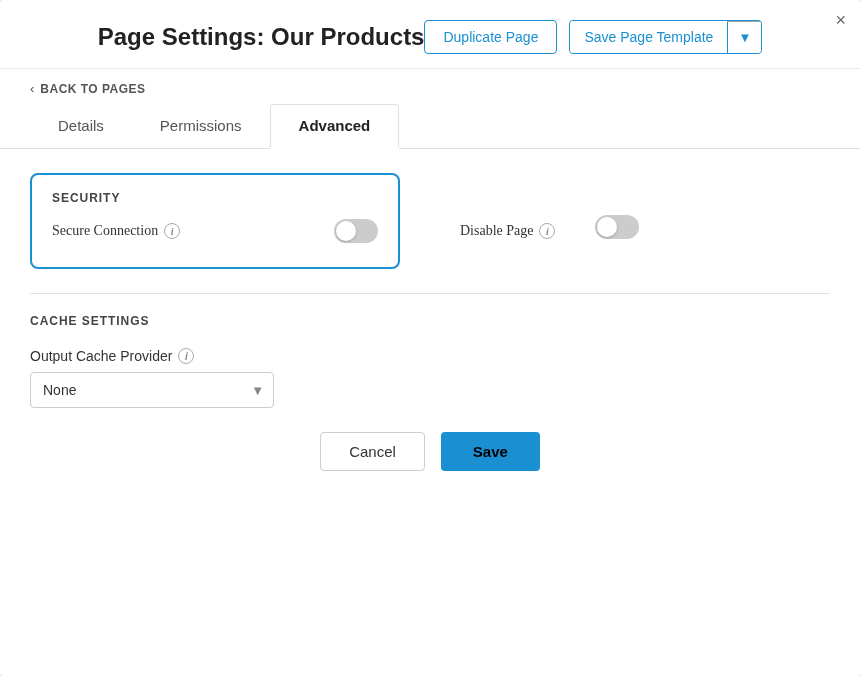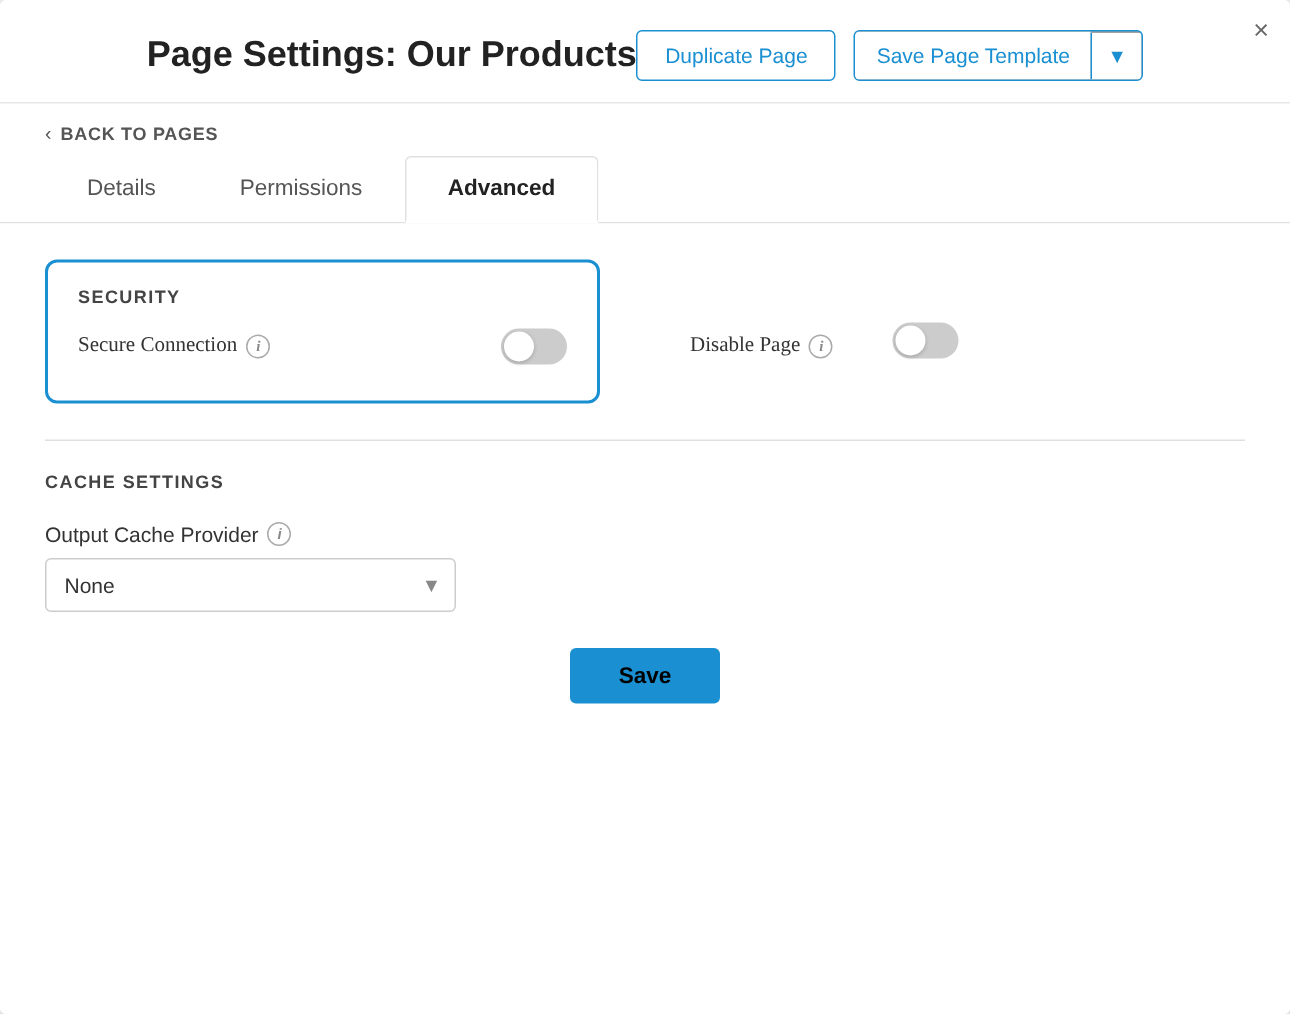--- a/index.html
+++ b/index.html
@@ -253,21 +253,21 @@
     .field-label {
       font-size: 14px;
       color: #333;
       margin-bottom: 8px;
       display: flex;
       align-items: center;
       gap: 6px;
     }
     .select-wrapper {
       position: relative;
-      width: 274px;
+      width: 244px;
     }
     .select-control {
       width: 100%;
       padding: 9px 36px 9px 12px;
       border: 1.5px solid #ccc;
       border-radius: 4px;
       font-size: 14px;
       color: #333;
       background: #fff;
       appearance: none;
@@ -380,18 +380,19 @@
           <select class="select-control">
             <option>None</option>
             <option>Default</option>
             <option>Custom</option>
           </select>
           <span class="select-arrow">▼</span>
         </div>
       </div>
 
       <div class="footer-buttons">
+        <button class="btn-cancel">Cancel</button>
         <button class="btn-save">Save</button>
       </div>
 
     </div>
   </div>
 </div>
 
 </body></html>

